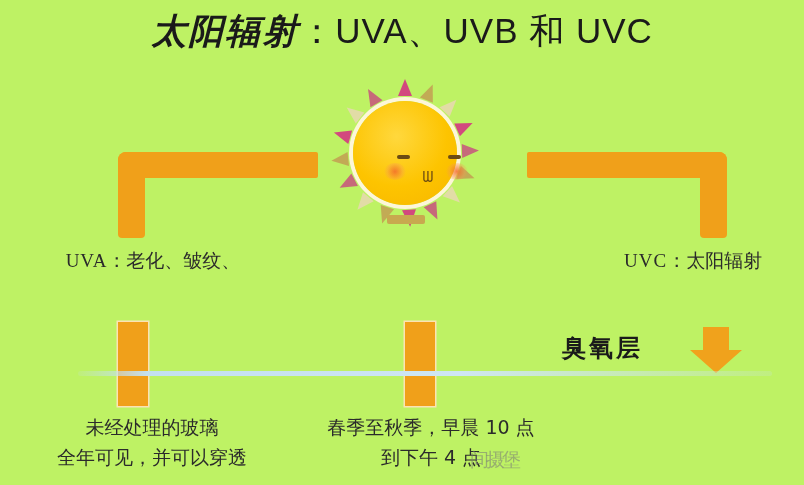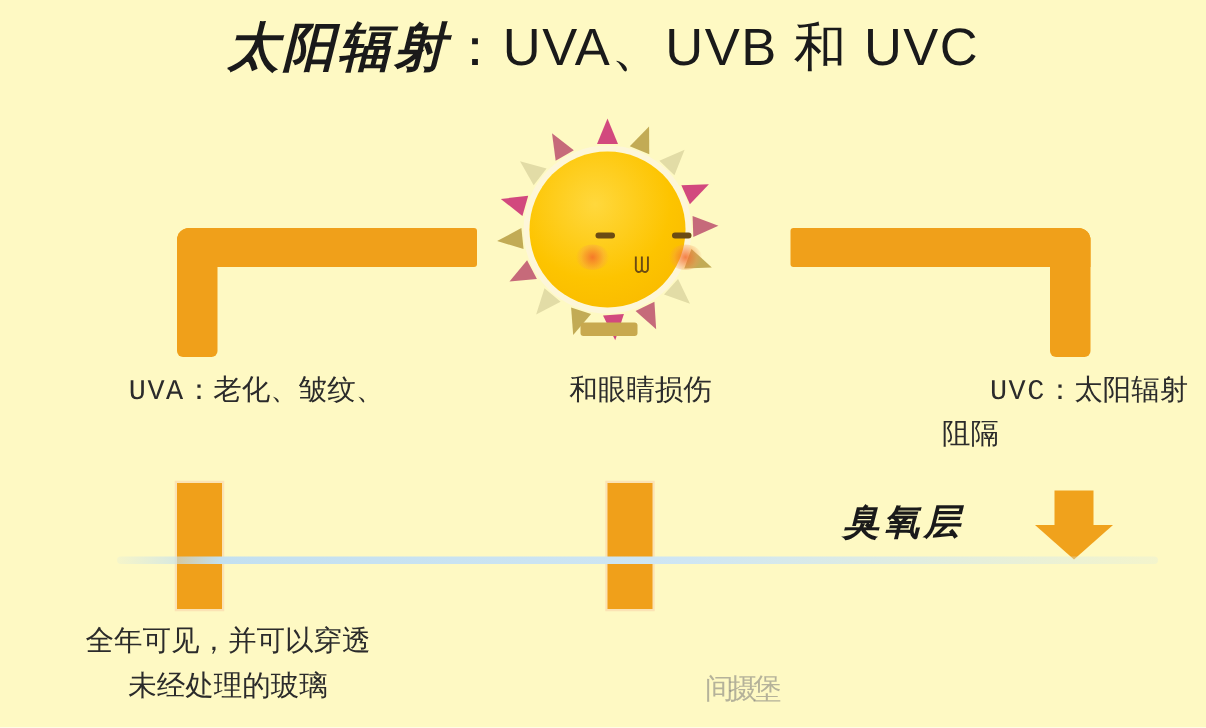--- a/index.html
+++ b/index.html
@@ -4,21 +4,21 @@
 <style>
   html, body {
     margin: 0;
     padding: 0;
     background: #ffffff;
   }
   #infographic {
     position: relative;
     width: 804px;
     height: 485px;
-    background: #fef9c3;
+    background: #bef264;
     overflow: hidden;
     font-family: "Liberation Sans", "DejaVu Sans", sans-serif;
   }
 
   
   .title {
     position: absolute;
     top: 8px;
     left: 0;
     width: 804px;
@@ -160,23 +160,22 @@
   .col-label {
     position: absolute;
     text-align: center;
     font-size: 19px;
     line-height: 28px;
     color: #2b2b2b;
     white-space: nowrap;
     font-family: "DejaVu Sans", "Liberation Sans", sans-serif;
   }
   .col-label .code {
-    font-family: Liberation Mono, monospace;
+    font-family: Liberation Serif, serif;
     letter-spacing: 1px;
-    margin-left: 36px;
   }
   .label-uva { left: 18px;  top: 246px; width: 270px; }
   .label-uvb { left: 296px; top: 246px; width: 262px; }
   .label-uvc { left: 596px; top: 246px; width: 208px; text-align: left; padding-left: 28px; box-sizing: border-box; }
   .label-uvc .l2 { padding-left: 4px; }
 
   
   .ozone-line {
     position: absolute;
     left: 78px;
@@ -198,21 +197,20 @@
   .down-bar.uvb { left: 405px; }
 
   .ozone-label {
     position: absolute;
     left: 562px;
     top: 332px;
     font-size: 24px;
     color: #1a1a1a;
     font-family: "DejaVu Serif", "Liberation Serif", serif;
     font-weight: bold;
-    font-style: italic;
     letter-spacing: 3px;
     white-space: nowrap;
   }
 
   
   .blocked-arrow {
     position: absolute;
     left: 690px;
     top: 327px;
     width: 52px;
@@ -336,43 +334,45 @@
   <div class="bracket right-arm"></div>
   <div class="bracket right-stem"></div>
 
   <div class="col-label label-uva">
     <div>
       <span class="code">UVA</span><span>：</span><span>老化、皱纹、</span>
     </div>
   </div>
 
   <div class="col-label label-uvb">
-    <div>和眼睛损伤</div>
   </div>
 
   <div class="col-label label-uvc">
     <div>
       <span class="code">UVC</span><span>：</span><span>太阳辐射</span>
     </div>
-    <div class="l2">阻隔</div>
   </div>
 
   <div class="ozone-label">臭氧层</div>
 
   <div class="blocked-arrow">
     <div class="shaft"></div>
     <div class="head"></div>
   </div>
 
   <div class="down-bar uva"></div>
   <div class="down-bar uvb"></div>
 
   <div class="ozone-line"></div>
 
   <div class="note note-uva">
+    <div>未经处理的玻璃</div>
     <div>全年可见，并可以穿透</div>
-    <div>未经处理的玻璃</div>
-  </div>
-
+  </div>
+
+  <div class="note note-uvb">
+    <div>春季至秋季，早晨 10 点</div>
+    <div>到下午 4 点</div>
+  </div>
 
   <div class="watermark">间摄堡</div>
 
 </div>
 
 </body></html>

